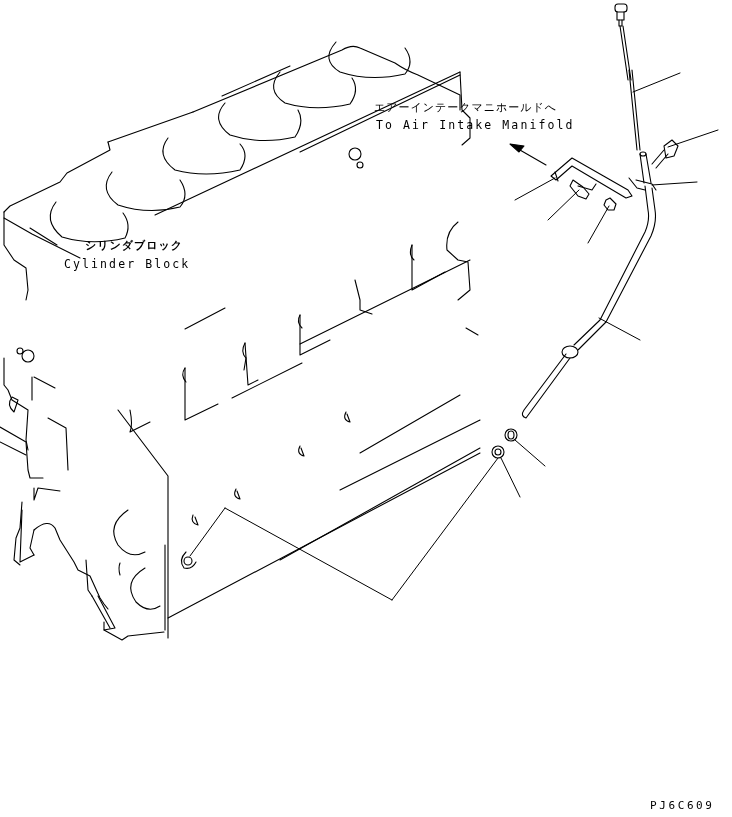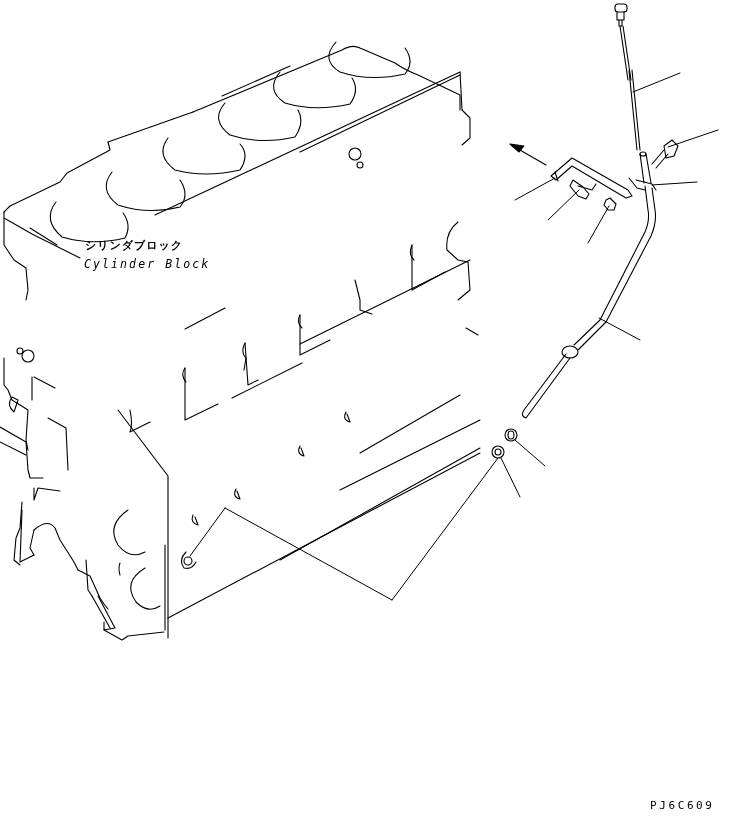--- a/index.html
+++ b/index.html
@@ -4,21 +4,21 @@
 <style>
   html, body { margin: 0; padding: 0; background: #ffffff; }
   body { width: 732px; height: 817px; position: relative; overflow: hidden; font-family: "DejaVu Sans Mono", monospace; }
   .canvas { position: absolute; left: 0; top: 0; width: 732px; height: 817px; }
   .canvas svg { position: absolute; left: 0; top: 0; }
   .lbl { position: absolute; color: #000; white-space: nowrap; font-family: "DejaVu Sans Mono", "Liberation Mono", monospace; font-size: 11.5px; line-height: 14px; letter-spacing: 2.1px; }
   .lbl-jp { letter-spacing: 1px; font-size: 11px; }
   #lbl-intake-jp { left: 374px; top: 101px; }
   #lbl-intake-en { left: 376px; top: 118px; }
   #lbl-block-jp  { left: 85px;  top: 239px; font-weight: bold; }
-  #lbl-block-en  { left: 84px;  top: 257px; font-style: italic; }
+  #lbl-block-en  { left: 64px;  top: 257px; }
   #lbl-code      { left: 650px; top: 799px; letter-spacing: 2.6px; font-size: 11px; text-align: right; }
 </style>
 </head>
 <body>
 
 <div class="canvas">
   <svg width="732" height="817" viewBox="0 0 732 817" fill="none" stroke="#000" stroke-width="1.1" stroke-linecap="round" stroke-linejoin="round">
 
     <g>
 
@@ -157,16 +157,18 @@
       <path d="M609 206 L588 243"></path>
       <path d="M599 318 L640 340"></path>
       <path d="M515 440 L545 466"></path>
       <path d="M501 458 L520 497"></path>
       <path d="M498 458 L392 600"></path>
       <path d="M392 600 L225 508"></path>
       <path d="M225 508 L190 556"></path>
     </g>
   </svg>
 
+  <div class="lbl lbl-jp" id="lbl-intake-jp">エアーインテークマニホールドへ</div>
+  <div class="lbl" id="lbl-intake-en">To Air Intake Manifold</div>
   <div class="lbl lbl-jp" id="lbl-block-jp">シリンダブロック</div>
   <div class="lbl" id="lbl-block-en">Cylinder Block</div>
   <div class="lbl" id="lbl-code">PJ6C609</div>
 </div>
 
 </body></html>

